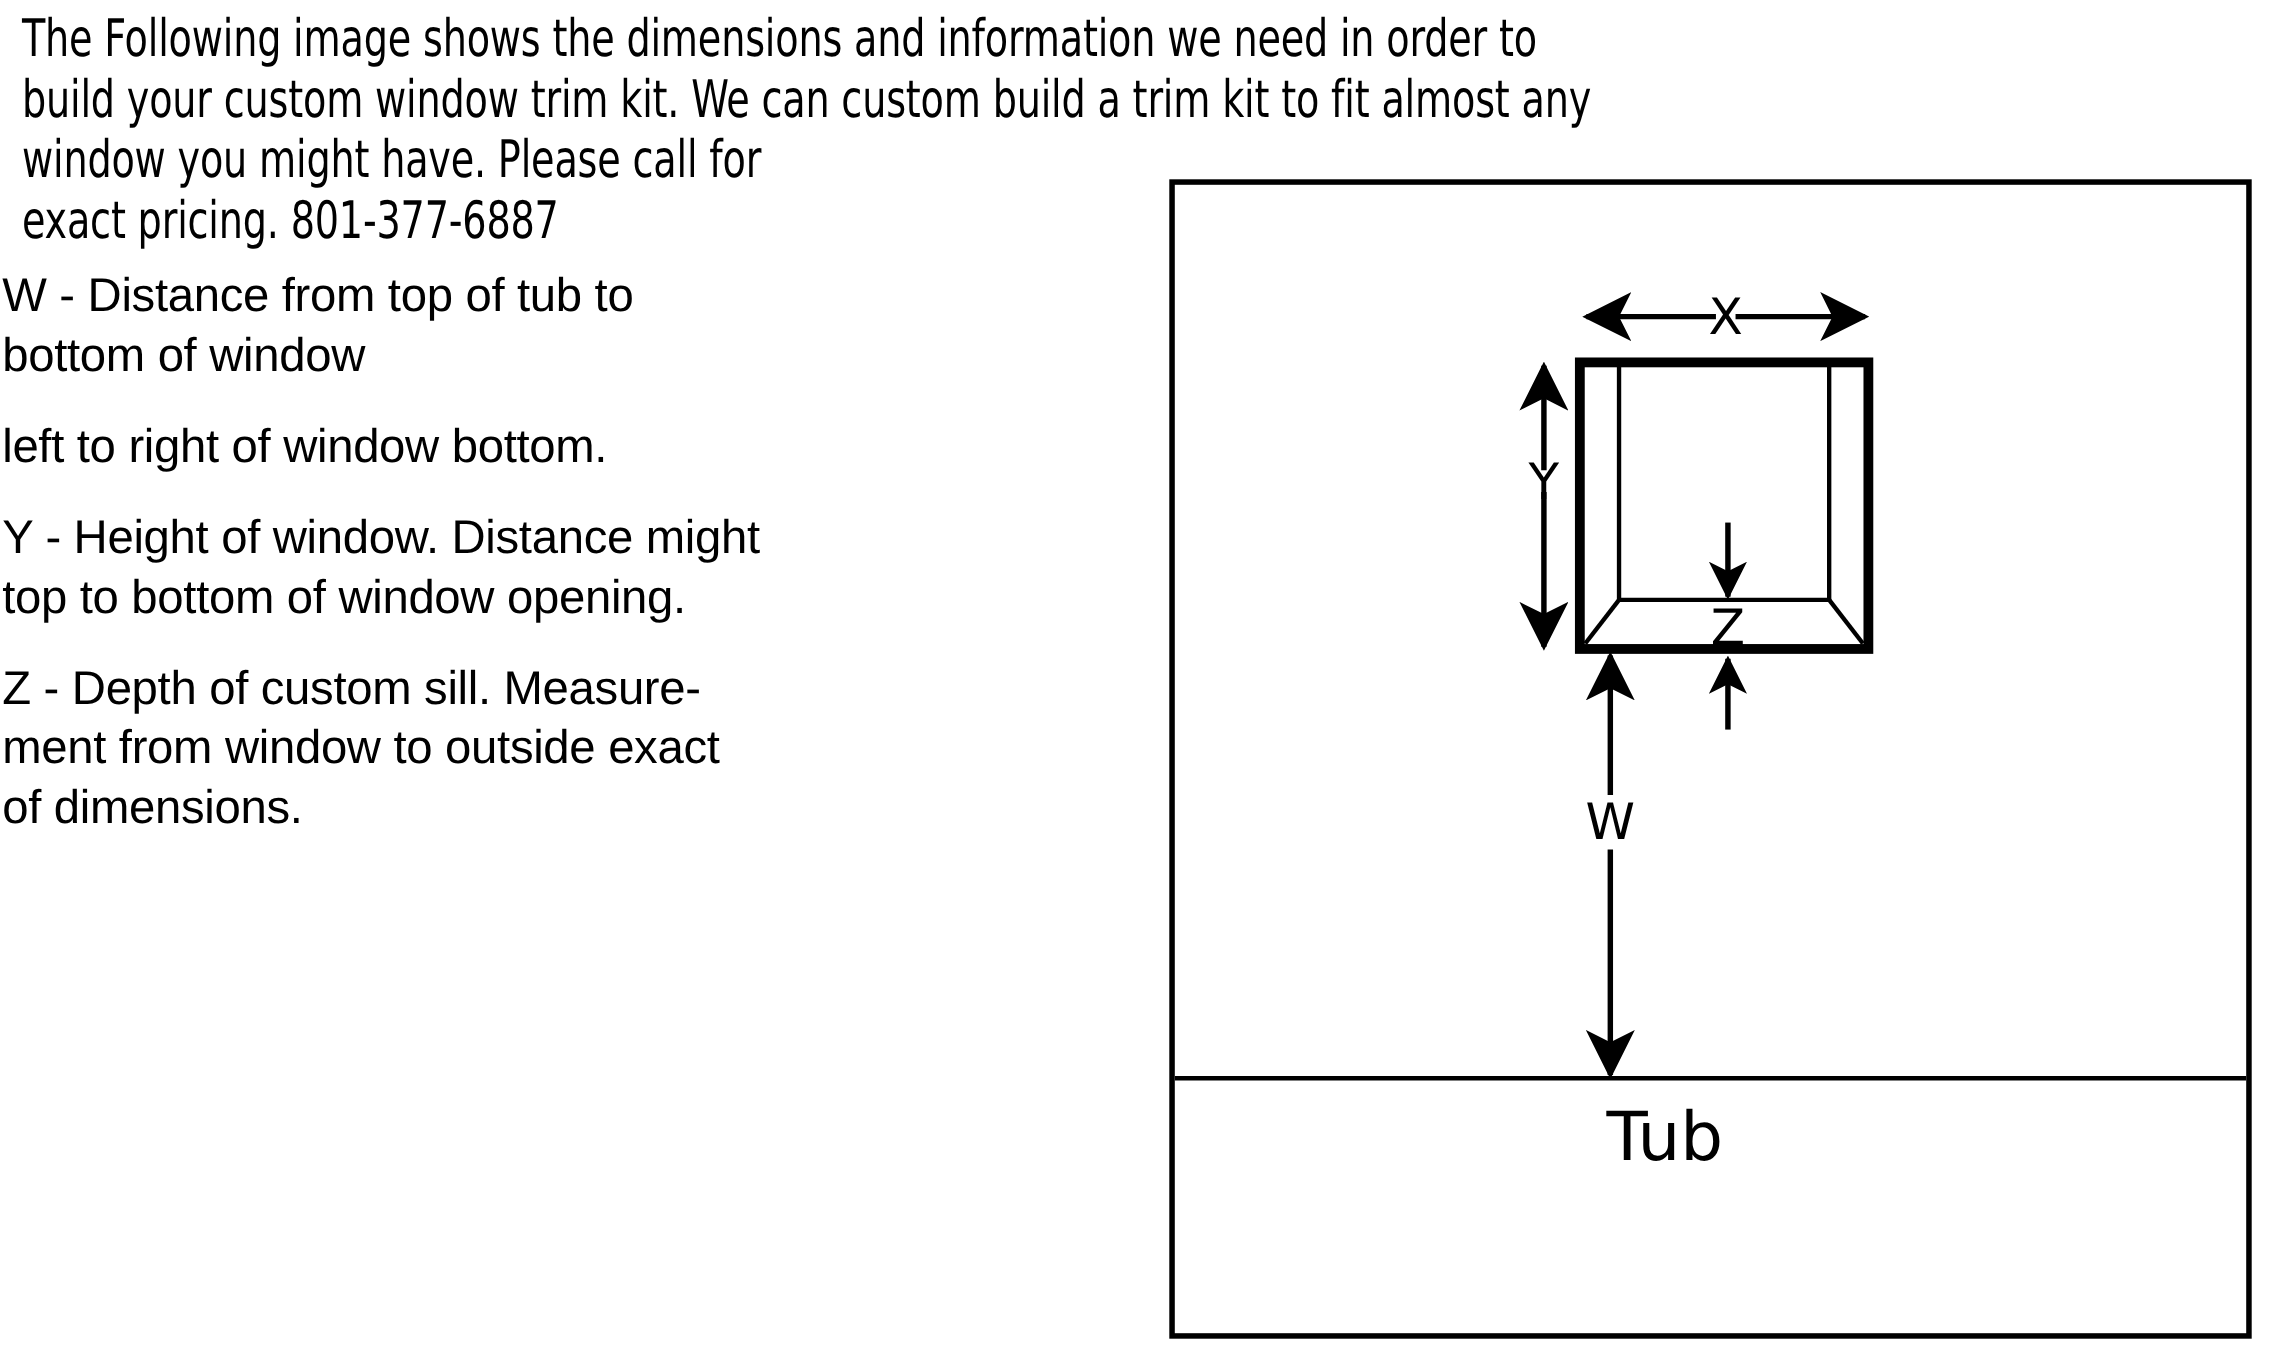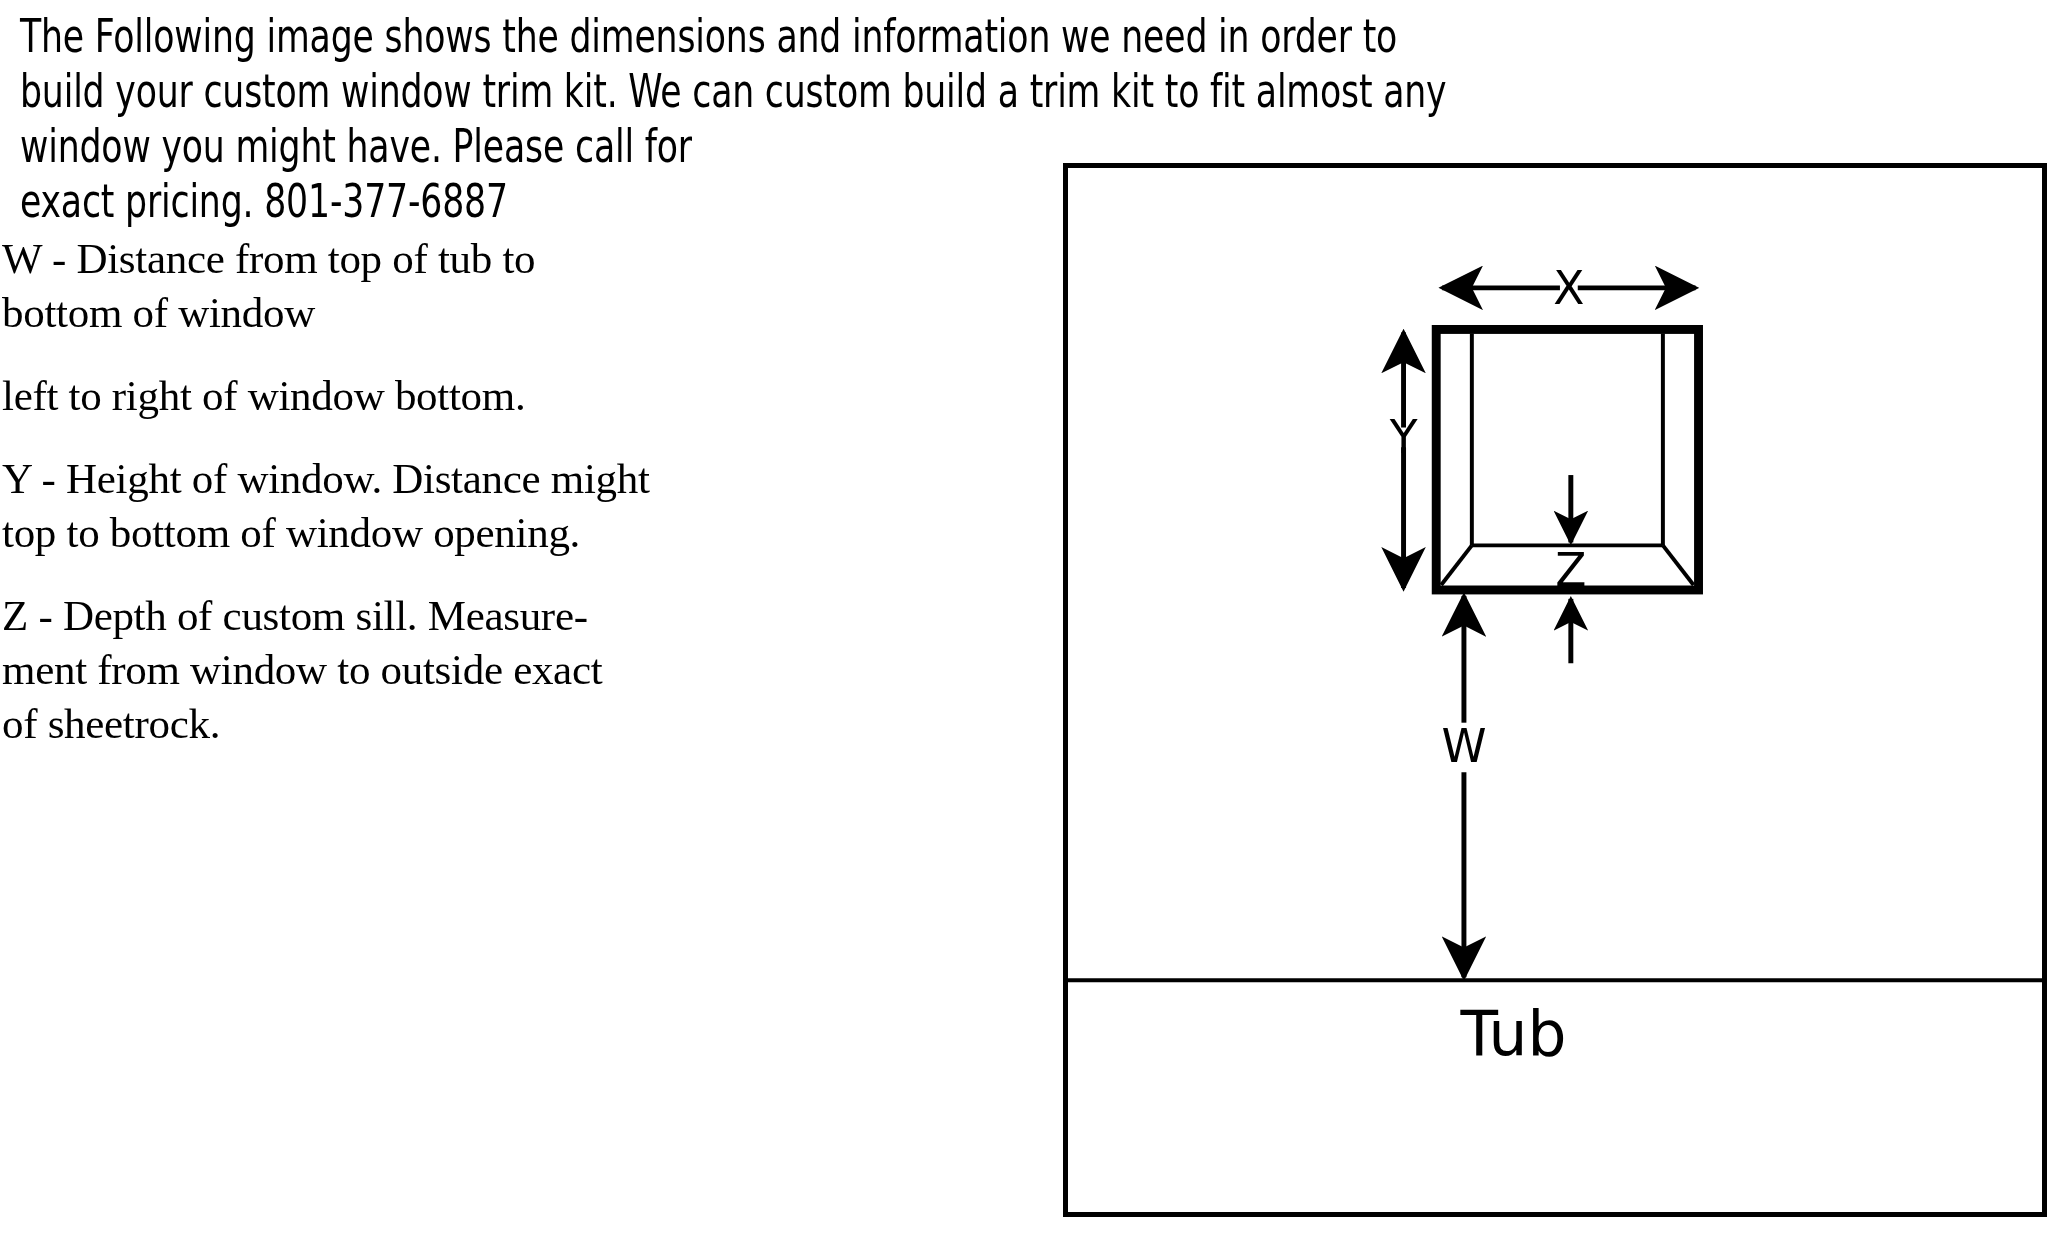--- a/index.html
+++ b/index.html
@@ -37,24 +37,24 @@
   }
 
   
   #definitions {
     position: absolute;
     left: 2px;
     top: 232px;
     width: 800px;
   }
   .def-para {
-    font-family: Liberation Serif, serif;
+    font-family: Liberation Sans, sans-serif;
     font-size: 43px;
     line-height: 54px;
-    margin: 0 0 29px 0;
+    margin: 10px 0 29px 0;
     letter-spacing: -0.3px;
   }
   .def-para .def-line {
     display: block;
     white-space: nowrap;
   }
 
   
   #diagram-box {
     position: absolute;
@@ -107,21 +107,21 @@
   </p>
 
   <p class="def-para">
     <span class="def-line">Y - Height of window. Distance might</span>
     <span class="def-line">top to bottom of window opening.</span>
   </p>
 
   <p class="def-para">
     <span class="def-line">Z - Depth of custom sill. Measure-</span>
     <span class="def-line">ment from window to outside exact</span>
-    <span class="def-line">of sheetrock.</span>
+    <span class="def-line">of dimensions.</span>
   </p>
 
 </div>
 
 <div id="diagram-box">
   <svg id="diagram-svg" viewBox="0 0 984 1054" preserveAspectRatio="none">
 
     <defs>
       <marker id="arrowEnd" viewBox="0 0 12 12" refX="11" refY="6" markerWidth="9" markerHeight="9" orient="auto-start-reverse">
         <path d="M 0 0 L 12 6 L 0 12 L 3 6 z" fill="#000000"></path>

